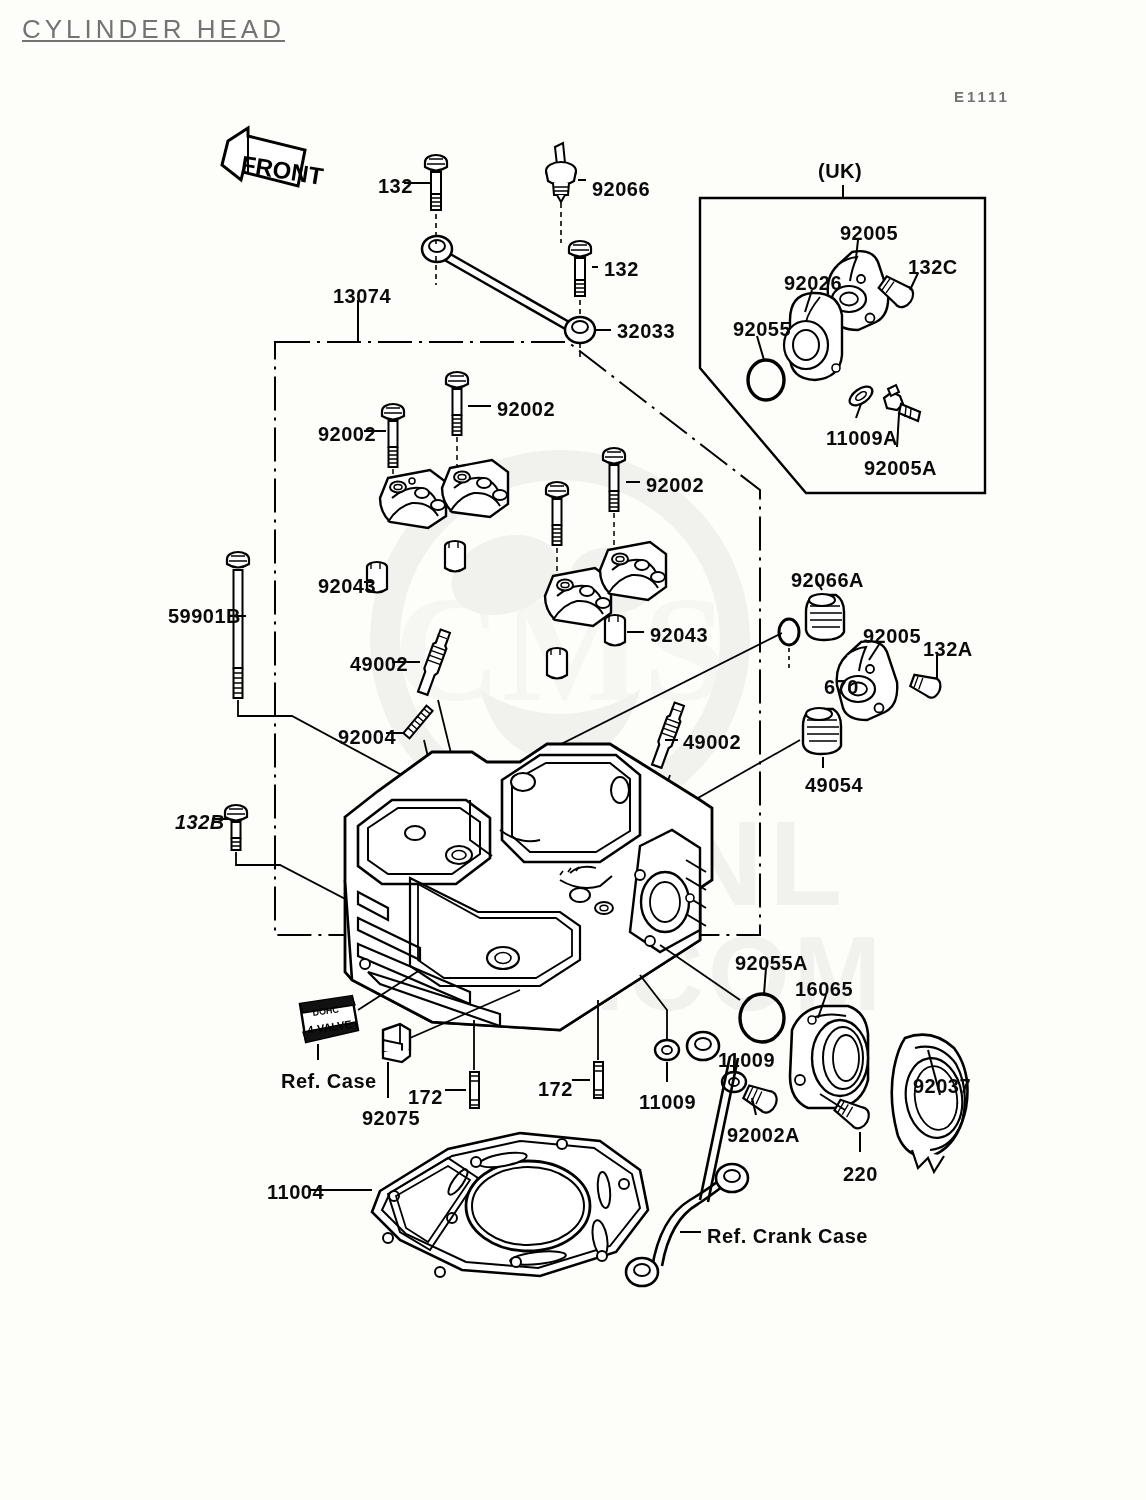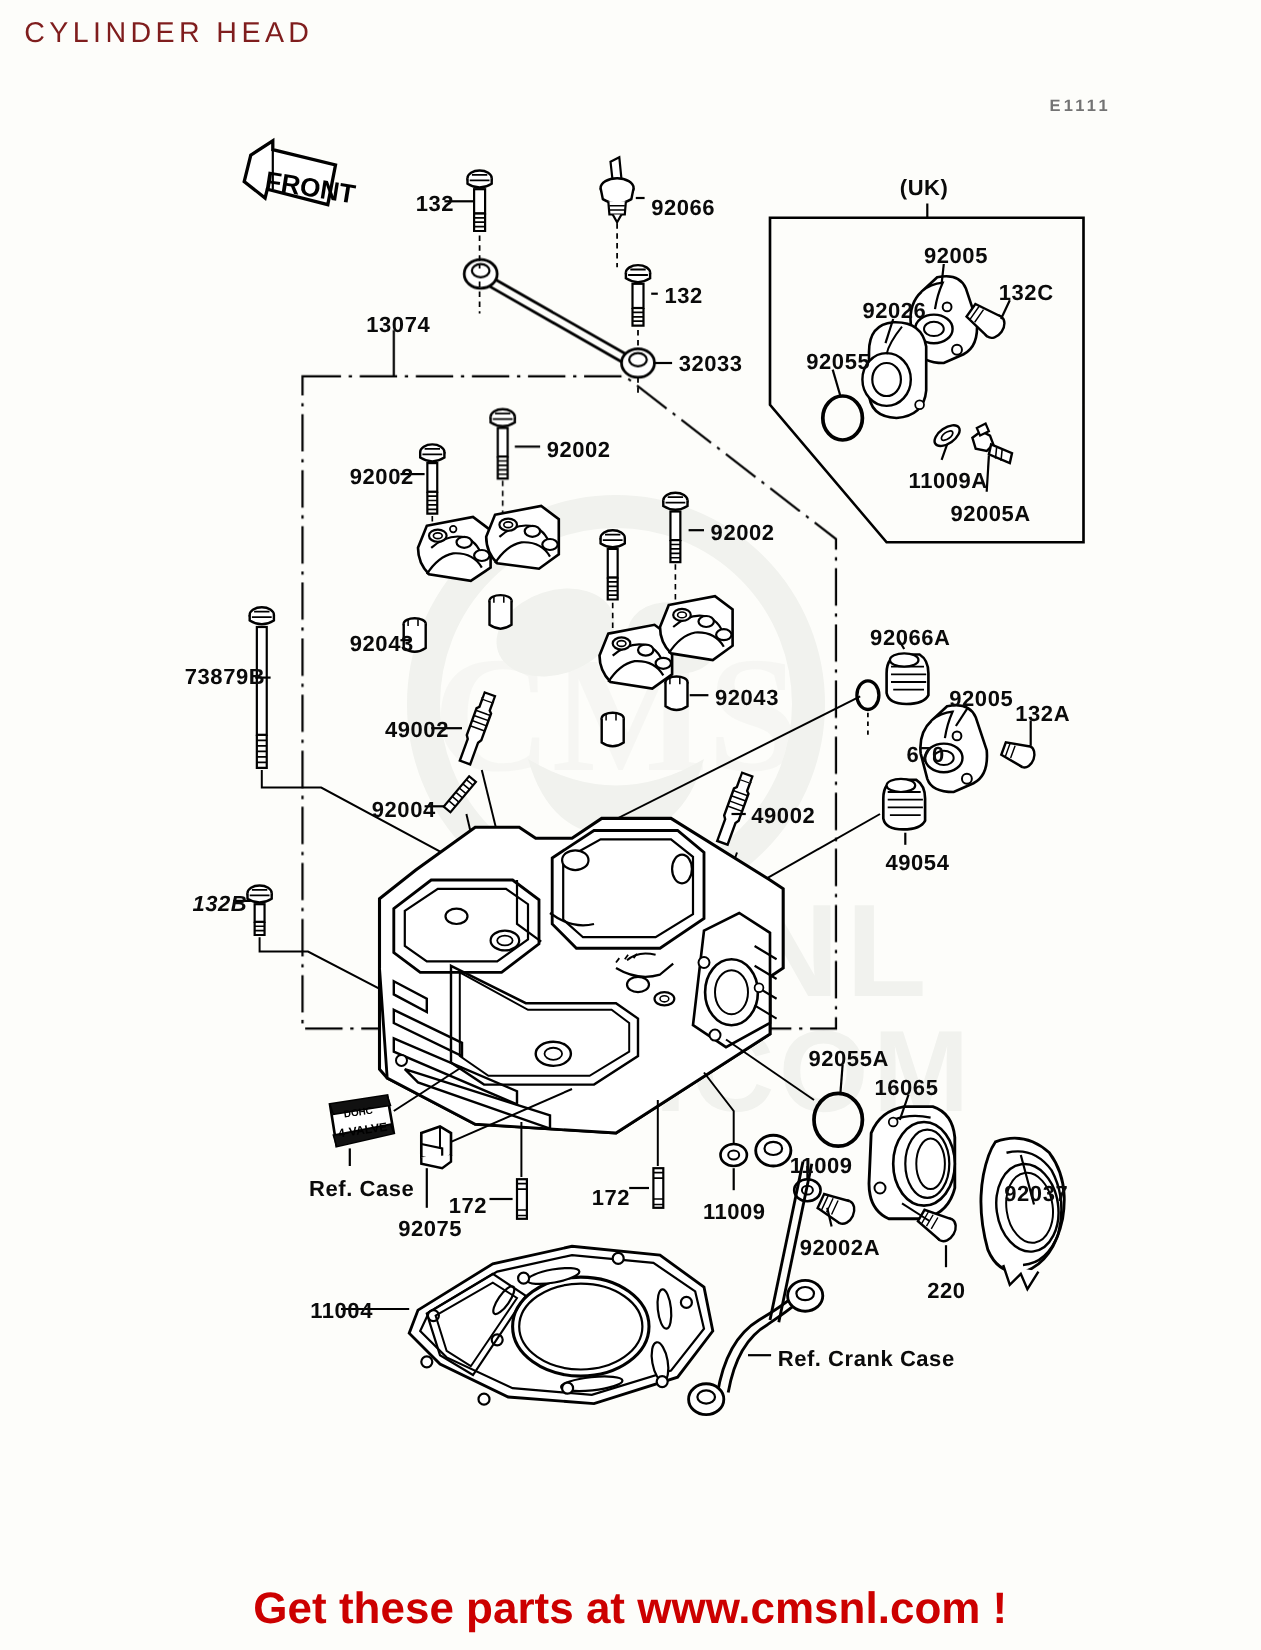--- a/index.html
+++ b/index.html
@@ -6,22 +6,23 @@
   body{
     width:1146px;height:1500px;
     background:#fdfdfa;
     font-family:"Liberation Sans", sans-serif;
     position:relative;
     overflow:hidden;
   }
   #page{position:absolute;inset:0;}
   .title{
     position:absolute;left:22px;top:14px;
-    font-size:26px;letter-spacing:4px;color:#7f1d1d;
+    font-size:26px;letter-spacing:4px;color:#737373;
     white-space:nowrap;
+    text-decoration:underline;
   }
   .code{
     position:absolute;left:908px;top:88px;
     font-size:15px;letter-spacing:3px;color:#737373;font-weight:bold;margin-left:46px;
   }
   .footer{
     position:absolute;left:0;top:1440px;width:1146px;
     text-align:center;color:#cc0000;
     font-size:40px;font-weight:bold;white-space:nowrap;
   }
@@ -546,40 +547,39 @@
       <div class="lbl" style="left: 908px; top: 256px;">132C</div>
       <div class="lbl" style="left: 784px; top: 272px;">92026</div>
       <div class="lbl" style="left: 733px; top: 318px;">92055</div>
       <div class="lbl" style="left: 826px; top: 427px;">11009A</div>
       <div class="lbl" style="left: 864px; top: 457px;">92005A</div>
       <div class="lbl" style="left: 497px; top: 398px;">92002</div>
       <div class="lbl" style="left: 318px; top: 423px;">92002</div>
       <div class="lbl" style="left: 646px; top: 474px;">92002</div>
       <div class="lbl" style="left: 318px; top: 575px;">92043</div>
       <div class="lbl" style="left: 650px; top: 624px;">92043</div>
-      <div class="lbl" style="left: 168px; top: 605px;">73879B</div>
+      <div class="lbl" style="left: 168px; top: 605px;">59901B</div>
       <div class="lbl" style="left: 350px; top: 653px;">49002</div>
       <div class="lbl" style="left: 338px; top: 726px;">92004</div>
       <div class="lbl" style="left: 683px; top: 731px;">49002</div>
       <div class="lbl" style="left: 175px; top: 811px; font-style: italic;">132B</div>
       <div class="lbl" style="left: 791px; top: 569px;">92066A</div>
       <div class="lbl" style="left: 782px; top: 676px; margin-left: 42px;">670</div>
       <div class="lbl" style="left: 863px; top: 625px;">92005</div>
       <div class="lbl" style="left: 923px; top: 638px;">132A</div>
       <div class="lbl" style="left: 805px; top: 774px;">49054</div>
       <div class="lbl" style="left: 735px; top: 952px;">92055A</div>
       <div class="lbl" style="left: 795px; top: 978px;">16065</div>
       <div class="lbl" style="left: 913px; top: 1075px;">92037</div>
       <div class="lbl" style="left: 718px; top: 1049px;">11009</div>
       <div class="lbl" style="left: 639px; top: 1091px;">11009</div>
       <div class="lbl" style="left: 727px; top: 1124px;">92002A</div>
       <div class="lbl" style="left: 843px; top: 1163px;">220</div>
       <div class="lbl" style="left: 281px; top: 1070px;">Ref. Case</div>
       <div class="lbl" style="left: 362px; top: 1107px;">92075</div>
       <div class="lbl" style="left: 408px; top: 1086px;">172</div>
       <div class="lbl" style="left: 538px; top: 1078px;">172</div>
-      <div class="lbl" style="left: 282px; top: 1181px;">11004</div>
+      <div class="lbl" style="left: 267px; top: 1181px;">11004</div>
       <div class="lbl" style="left: 707px; top: 1225px;">Ref. Crank Case</div>
       <div class="lbl" style="left: 818px; top: 160px;">(UK)</div>
     </div>
 
-  <div class="footer">Get these parts at www.cmsnl.com !</div>
 </div>
 
 </body></html>

